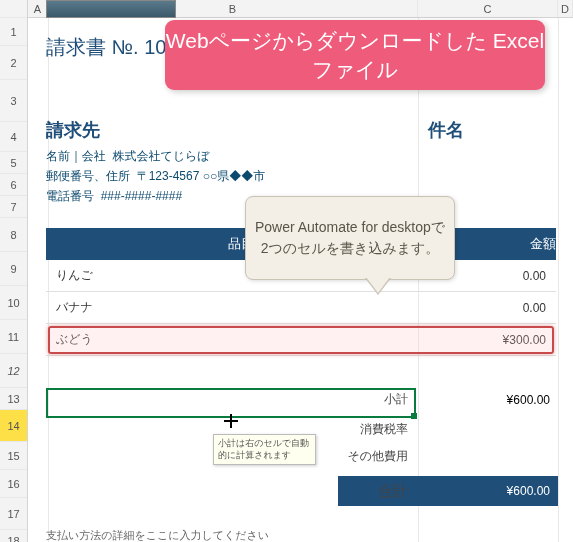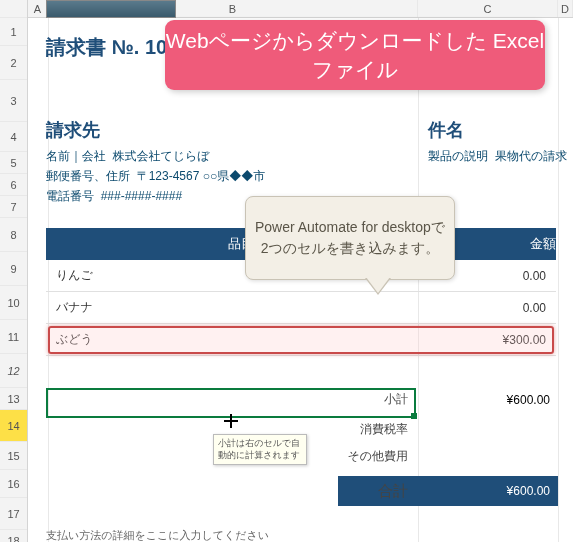--- a/index.html
+++ b/index.html
@@ -4,40 +4,40 @@
 <style>
 *{box-sizing:border-box;margin:0;padding:0;font-family:'Meiryo',sans-serif}
 body{background:#fff;width:573px;height:542px;overflow:hidden;position:relative}
 .rowhdr{position:absolute;left:0;top:0;width:28px;background:#f3f3f3;border-right:1px solid #d4d4d4}
 .rh{height:30px;border-bottom:1px solid #e8e8e8;font-size:11px;color:#555;display:flex;align-items:center;justify-content:center;background:#f3f3f3}
 .rh.sel{background:#fde047}
 .colhdr{position:absolute;left:28px;top:0;right:0;height:18px;background:#f3f3f3;border-bottom:1px solid #d4d4d4;display:flex}
 .ch{border-right:1px solid #e8e8e8;font-size:11px;color:#555;display:flex;align-items:center;justify-content:center}
 .sheet{position:absolute;left:28px;top:18px;right:0;bottom:0;background:#fff}
 .banner{position:absolute;left:18px;top:-18px;width:130px;height:18px;background:linear-gradient(180deg,#5a7a8c,#3a5a6c);border:1px solid #888}
-.title{position:absolute;left:18px;top:16px;font-size:20px;color:#1f4e79;font-weight:bold}
+.title{position:absolute;left:18px;top:16px;font-size:20px;color:#1f4e79;font-weight:normal}
 .hdr2{position:absolute;left:18px;font-size:18px;color:#1f4e79;font-weight:bold}
 .lbl{position:absolute;font-size:12px;color:#0c4a6e}
 .tbl{position:absolute;left:18px;top:210px;width:510px}
 .thead{background:#1f4e79;height:32px;display:flex;color:#fff;font-size:13px;align-items:center}
 .trow{height:32px;display:flex;align-items:center;border-bottom:1px solid #e0e0e0;font-size:12px;color:#333;padding:0 10px}
 .trow .c1{flex:1}
 .trow .c2{width:120px;text-align:right}
 .hlrow{position:absolute;left:20px;top:308px;width:506px;height:28px;border:2px solid #c94a4a;border-radius:3px;background:rgba(255,200,200,.25);box-shadow:0 0 4px rgba(201,74,74,.5)}
 .selcell{position:absolute;left:18px;top:370px;width:370px;height:30px;border:2px solid #0a7b3e}
 .handle{position:absolute;right:-3px;bottom:-3px;width:6px;height:6px;background:#0a7b3e}
 .sumr{position:absolute;display:flex;align-items:center;font-size:12px}
 .sumr .sl{width:80px;text-align:right;padding-right:10px;color:#444}
 .sumr .sv{width:140px;text-align:right;padding-right:8px}
 .total{background:#1f4e79;color:#fff;height:30px}
 .callout1{position:absolute;left:165px;top:20px;width:380px;height:70px;background:#ef5b7a;color:#fff;font-size:21px;display:flex;align-items:center;justify-content:center;text-align:center;line-height:1.4;border-radius:9px;box-shadow:2px 2px 6px rgba(0,0,0,.2)}
 .callout2{position:absolute;left:245px;top:196px;width:210px;height:84px;background:#f3efe6;border:1px solid #c9c3b5;border-radius:8px;font-size:14px;color:#5a5548;display:flex;align-items:center;justify-content:center;text-align:center;padding:8px;line-height:1.5;box-shadow:1px 1px 4px rgba(0,0,0,.15)}
 .callout2::after{content:'';position:absolute;bottom:-14px;left:120px;width:0;height:0;border-left:12px solid transparent;border-right:12px solid transparent;border-top:16px solid #f3efe6}
 .callout2::before{content:'';position:absolute;bottom:-16px;left:119px;width:0;height:0;border-left:13px solid transparent;border-right:13px solid transparent;border-top:17px solid #c9c3b5}
-.tooltip{position:absolute;left:185px;top:416px;width:94px;background:#fffff0;border:1px solid #bbb;font-size:9px;color:#555;padding:3px 4px;line-height:1.3;box-shadow:1px 1px 3px rgba(0,0,0,.2)}
+.tooltip{position:absolute;left:185px;top:416px;width:103px;background:#fffff0;border:1px solid #bbb;font-size:9px;color:#555;padding:3px 4px;line-height:1.3;box-shadow:1px 1px 3px rgba(0,0,0,.2)}
 .cursor{position:absolute;left:196px;top:396px;width:14px;height:14px}
 .cursor::before{content:'';position:absolute;left:6px;top:0;width:2px;height:14px;background:#000}
 .cursor::after{content:'';position:absolute;top:6px;left:0;width:14px;height:2px;background:#000}
 .gridv{position:absolute;top:0;bottom:0;width:1px;background:#e8e8e8}
 .foot{position:absolute;left:18px;top:510px;font-size:11px;color:#666}
 </style>
 </head>
 <body>
 
 <div class="colhdr">
@@ -76,21 +76,20 @@
 
   <div class="banner"></div>
   <div class="title">請求書 №. 10</div>
 
   <div class="hdr2" style="top:100px">請求先</div>
   <div class="hdr2" style="top:100px;left:400px">件名</div>
 
   <div class="lbl" style="left:18px;top:130px"><span>名前｜会社</span>&nbsp;&nbsp;<span>株式会社てじらぼ</span></div>
   <div class="lbl" style="left:18px;top:150px"><span>郵便番号、住所</span>&nbsp;&nbsp;<span>〒123-4567 ○○県◆◆市</span></div>
   <div class="lbl" style="left:18px;top:170px"><span>電話番号</span>&nbsp;&nbsp;<span>###-####-####</span></div>
-  <div class="lbl" style="left:400px;top:130px"><span>製品の説明</span>&nbsp;&nbsp;<span>果物代の請求</span></div>
 
   <div class="tbl">
     <div class="thead">
       <div style="flex:1;text-align:center">品目</div>
       <div style="width:120px;text-align:right">金額</div>
     </div>
     <div class="trow">
         <div class="c1">りんご</div>
         <div class="c2">0.00</div>
       </div>

